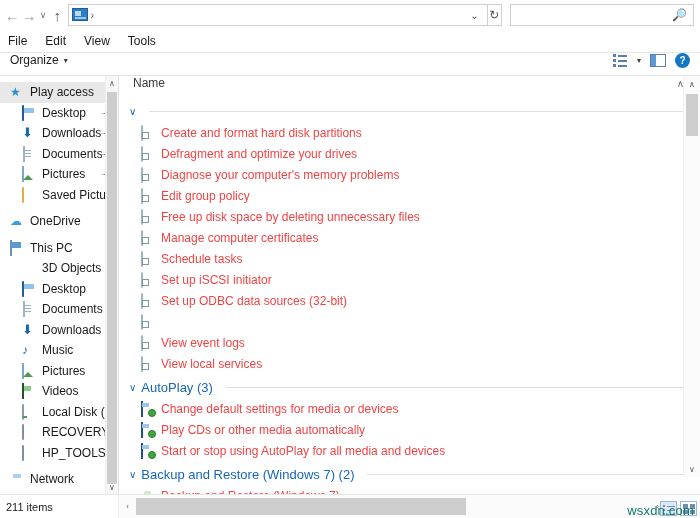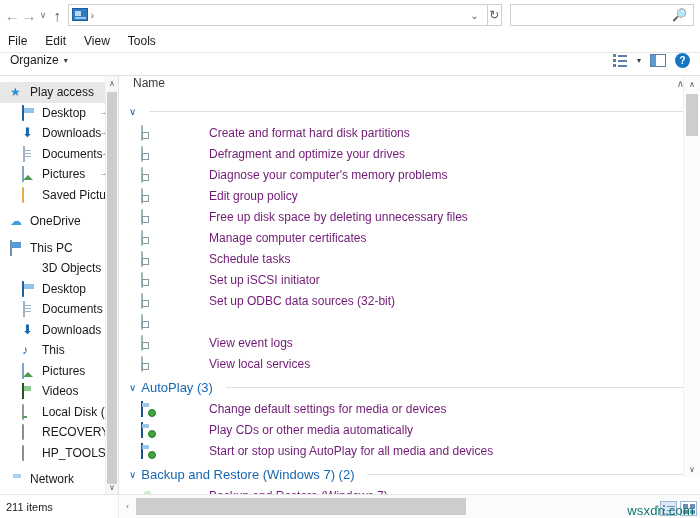--- a/index.html
+++ b/index.html
@@ -105,21 +105,21 @@
   
   .main { flex:1; position:relative; overflow:hidden; display:flex; flex-direction:column; background:#fff; }
   .col-head { height:22px; display:flex; align-items:flex-start; padding-left:14px; font-size:12px; color:#3b3b3b;
               position:relative; }
   .col-head .up { position:absolute; right:16px; top:2px; color:#6d6d6d; font-size:10px;}
   .list { flex:1; overflow:hidden; padding-left:10px; }
   .group { margin-top:2px; }
   .group-hdr { display:flex; align-items:center; gap:5px; height:22px; color:#1667b3; font-size:13px; }
   .group-hdr .gchev { font-size:10px; color:#1667b3; }
   .group-hdr .rule { flex:1; height:1px; background:#dfdfdf; margin-left:8px; margin-right:16px;}
-  .row { height:21px; display:flex; align-items:center; padding-left:12px; font-size:12px; color:#701a75;gap:48px; }
+  .row { height:21px; display:flex; align-items:center; padding-left:12px; font-size:12px; color:#ef4444; }
   .row .ico { width:14px; height:14px; margin-right:6px; flex:none; position:relative;}
 
   .ic-tool { width:13px;height:13px;background:#dfe8ea;border:1px solid #9fb6bb;border-radius:1px;}
   .ic-tool:after{content:"";position:absolute;left:1px;bottom:1px;width:5px;height:5px;background:#fff;border:1px solid #7f99a0;}
   .ic-auto { width:14px;height:11px;background:#2f6fb0;border:1px solid #1d5288;margin-top:1px;}
   .ic-auto:after{content:"";position:absolute;right:-1px;bottom:-1px;width:6px;height:6px;background:#3fa63f;border-radius:50%;border:1px solid #2b7a2b;}
   .ic-auto:before{content:"";position:absolute;left:1px;top:1px;width:7px;height:4px;background:#9dc6ea;}
   .ic-bkp { width:13px;height:13px;background:#4f9b4f;border-radius:3px;position:relative;}
   .ic-bkp:after{content:"";position:absolute;left:3px;top:2px;width:7px;height:8px;background:#cfe8cf;border-radius:2px;}
 
@@ -250,21 +250,21 @@
         <div class="sb-item lvl1">
           <span class="sb-ico"><span class="i-doc"></span></span>
           <span class="sb-label">Documents</span>
         </div>
         <div class="sb-item lvl1">
           <span class="sb-ico"><span class="i-down">⬇</span></span>
           <span class="sb-label">Downloads</span>
         </div>
         <div class="sb-item lvl1">
           <span class="sb-ico"><span class="i-music">♪</span></span>
-          <span class="sb-label">This</span>
+          <span class="sb-label">Music</span>
         </div>
         <div class="sb-item lvl1">
           <span class="sb-ico"><span class="i-pic"></span></span>
           <span class="sb-label">Pictures</span>
         </div>
         <div class="sb-item lvl1">
           <span class="sb-ico"><span class="i-video"></span></span>
           <span class="sb-label">Videos</span>
         </div>
         <div class="sb-item lvl1">

